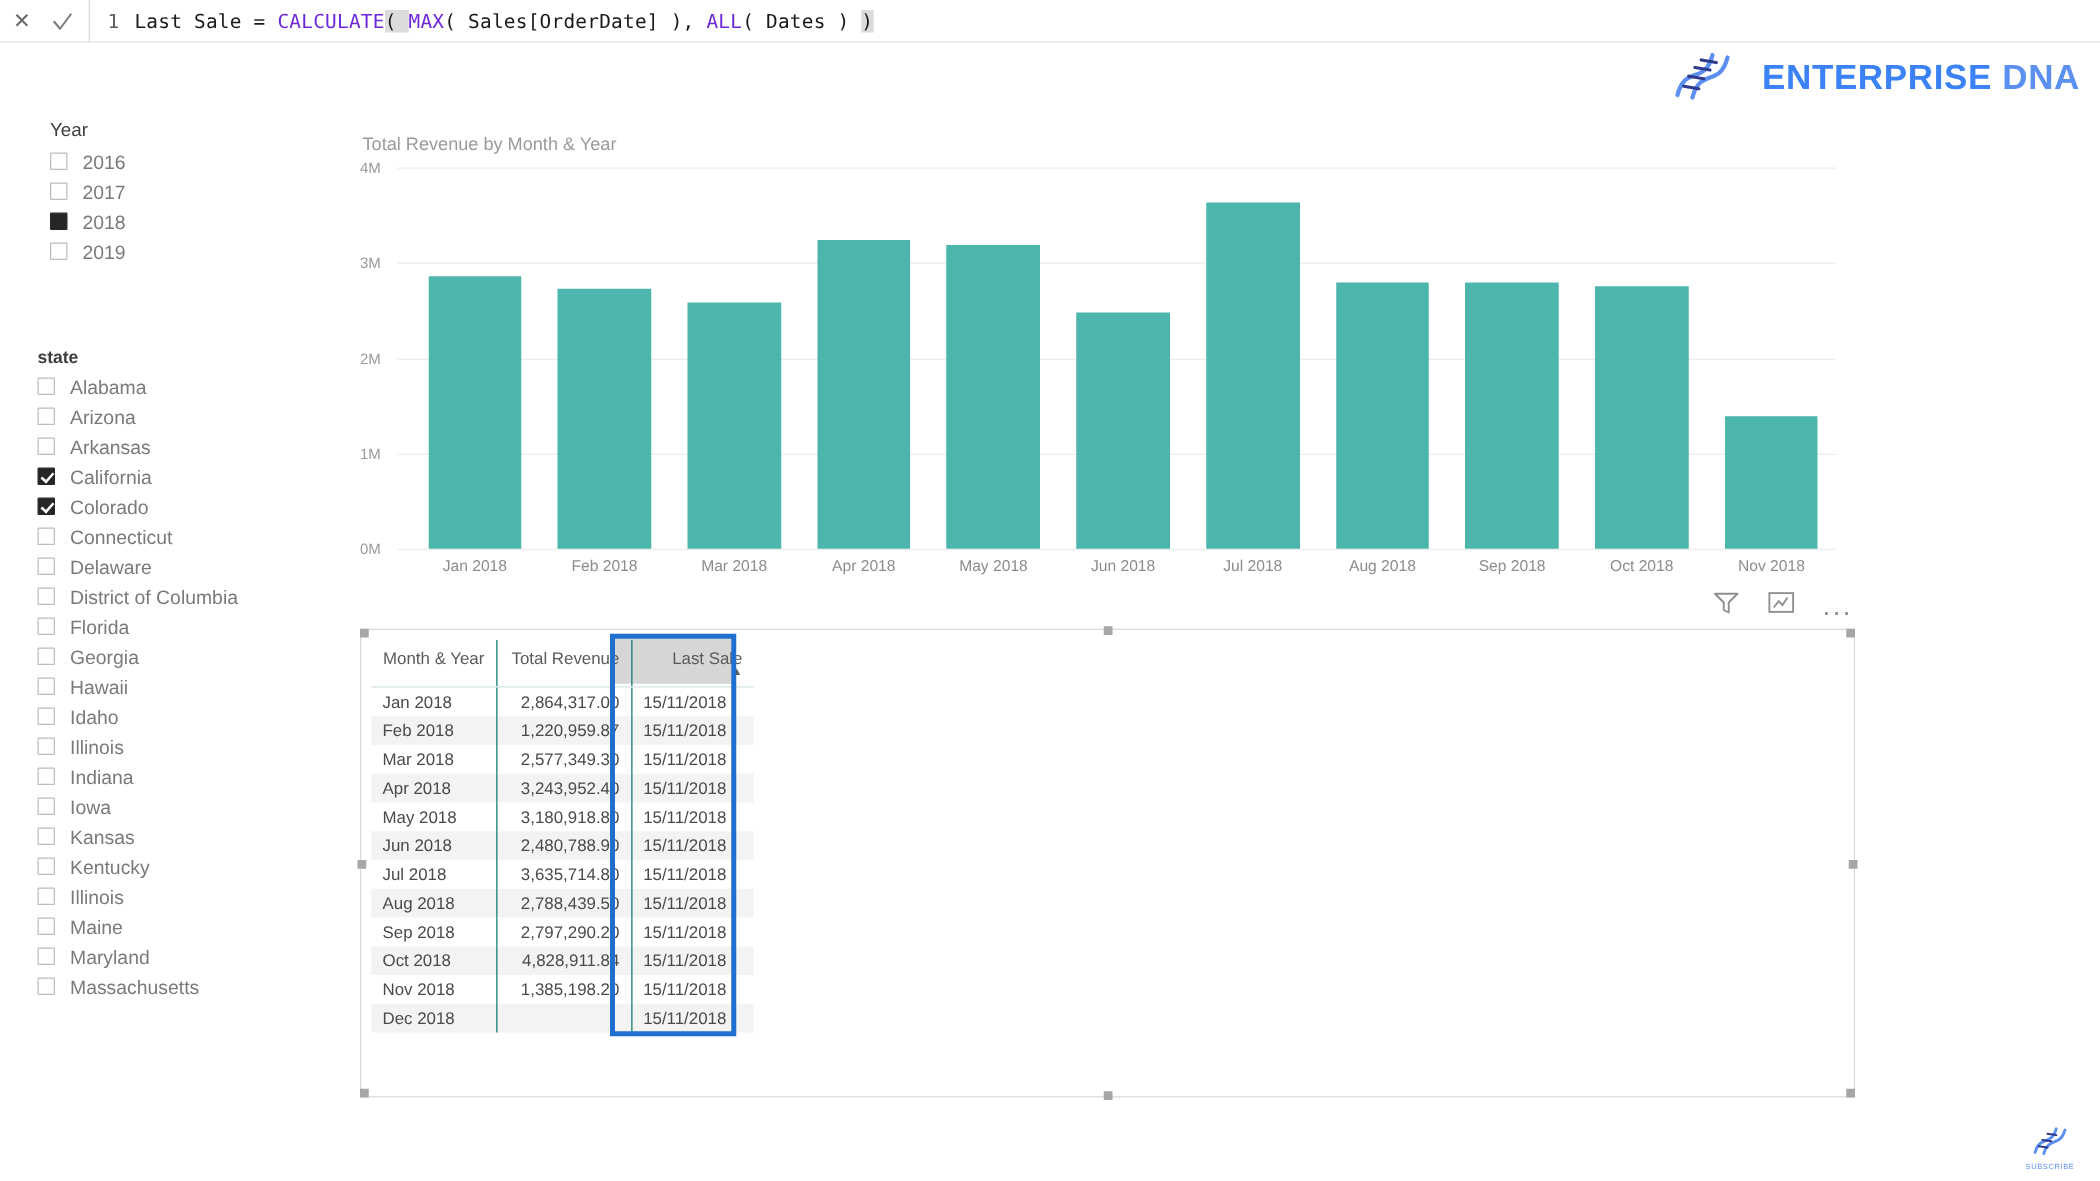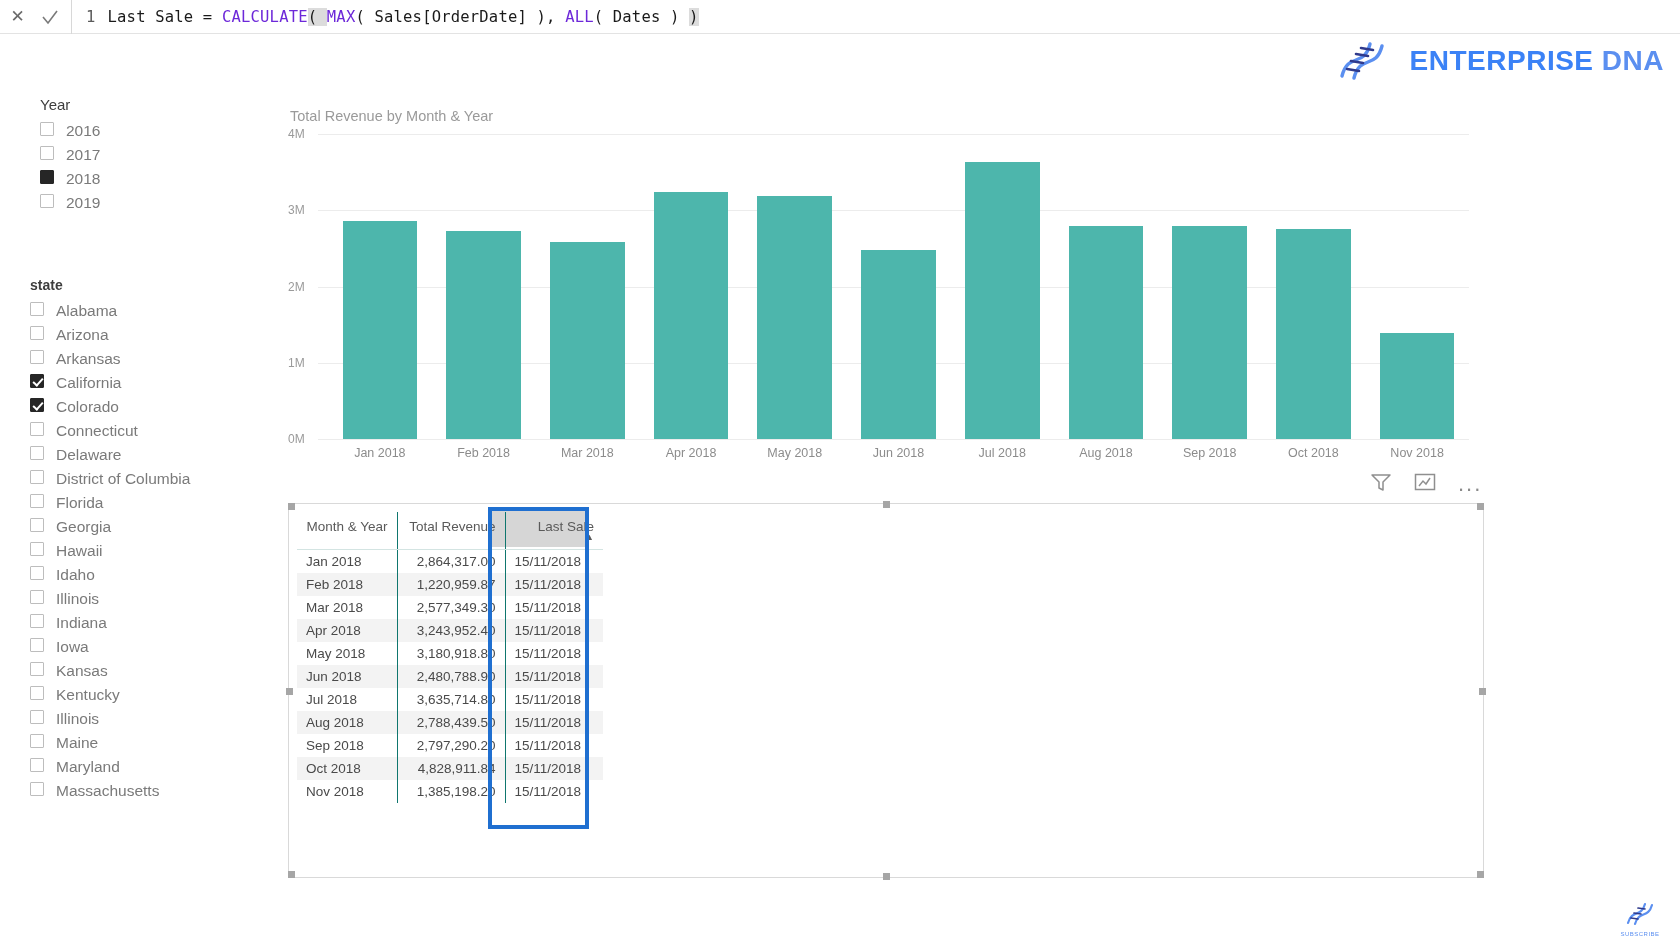--- a/index.html
+++ b/index.html
@@ -468,20 +468,25 @@
         <tr class="alt">
           <td>Oct 2018</td>
           <td class="num colsep">4,828,911.84</td>
           <td class="colsep">15/11/2018</td>
         </tr>
         <tr>
           <td>Nov 2018</td>
           <td class="num colsep">1,385,198.20</td>
           <td class="colsep">15/11/2018</td>
         </tr>
+        <tr class="alt">
+          <td>Dec 2018</td>
+          <td class="num colsep"></td>
+          <td class="colsep">15/11/2018</td>
+        </tr>
       </tbody>
   </table>
 
   <div id="col-highlight"></div>
 
 </div>
 
 <div id="subscribe">
   <span>
     <svg width="34" height="26" viewBox="0 0 34 26">

